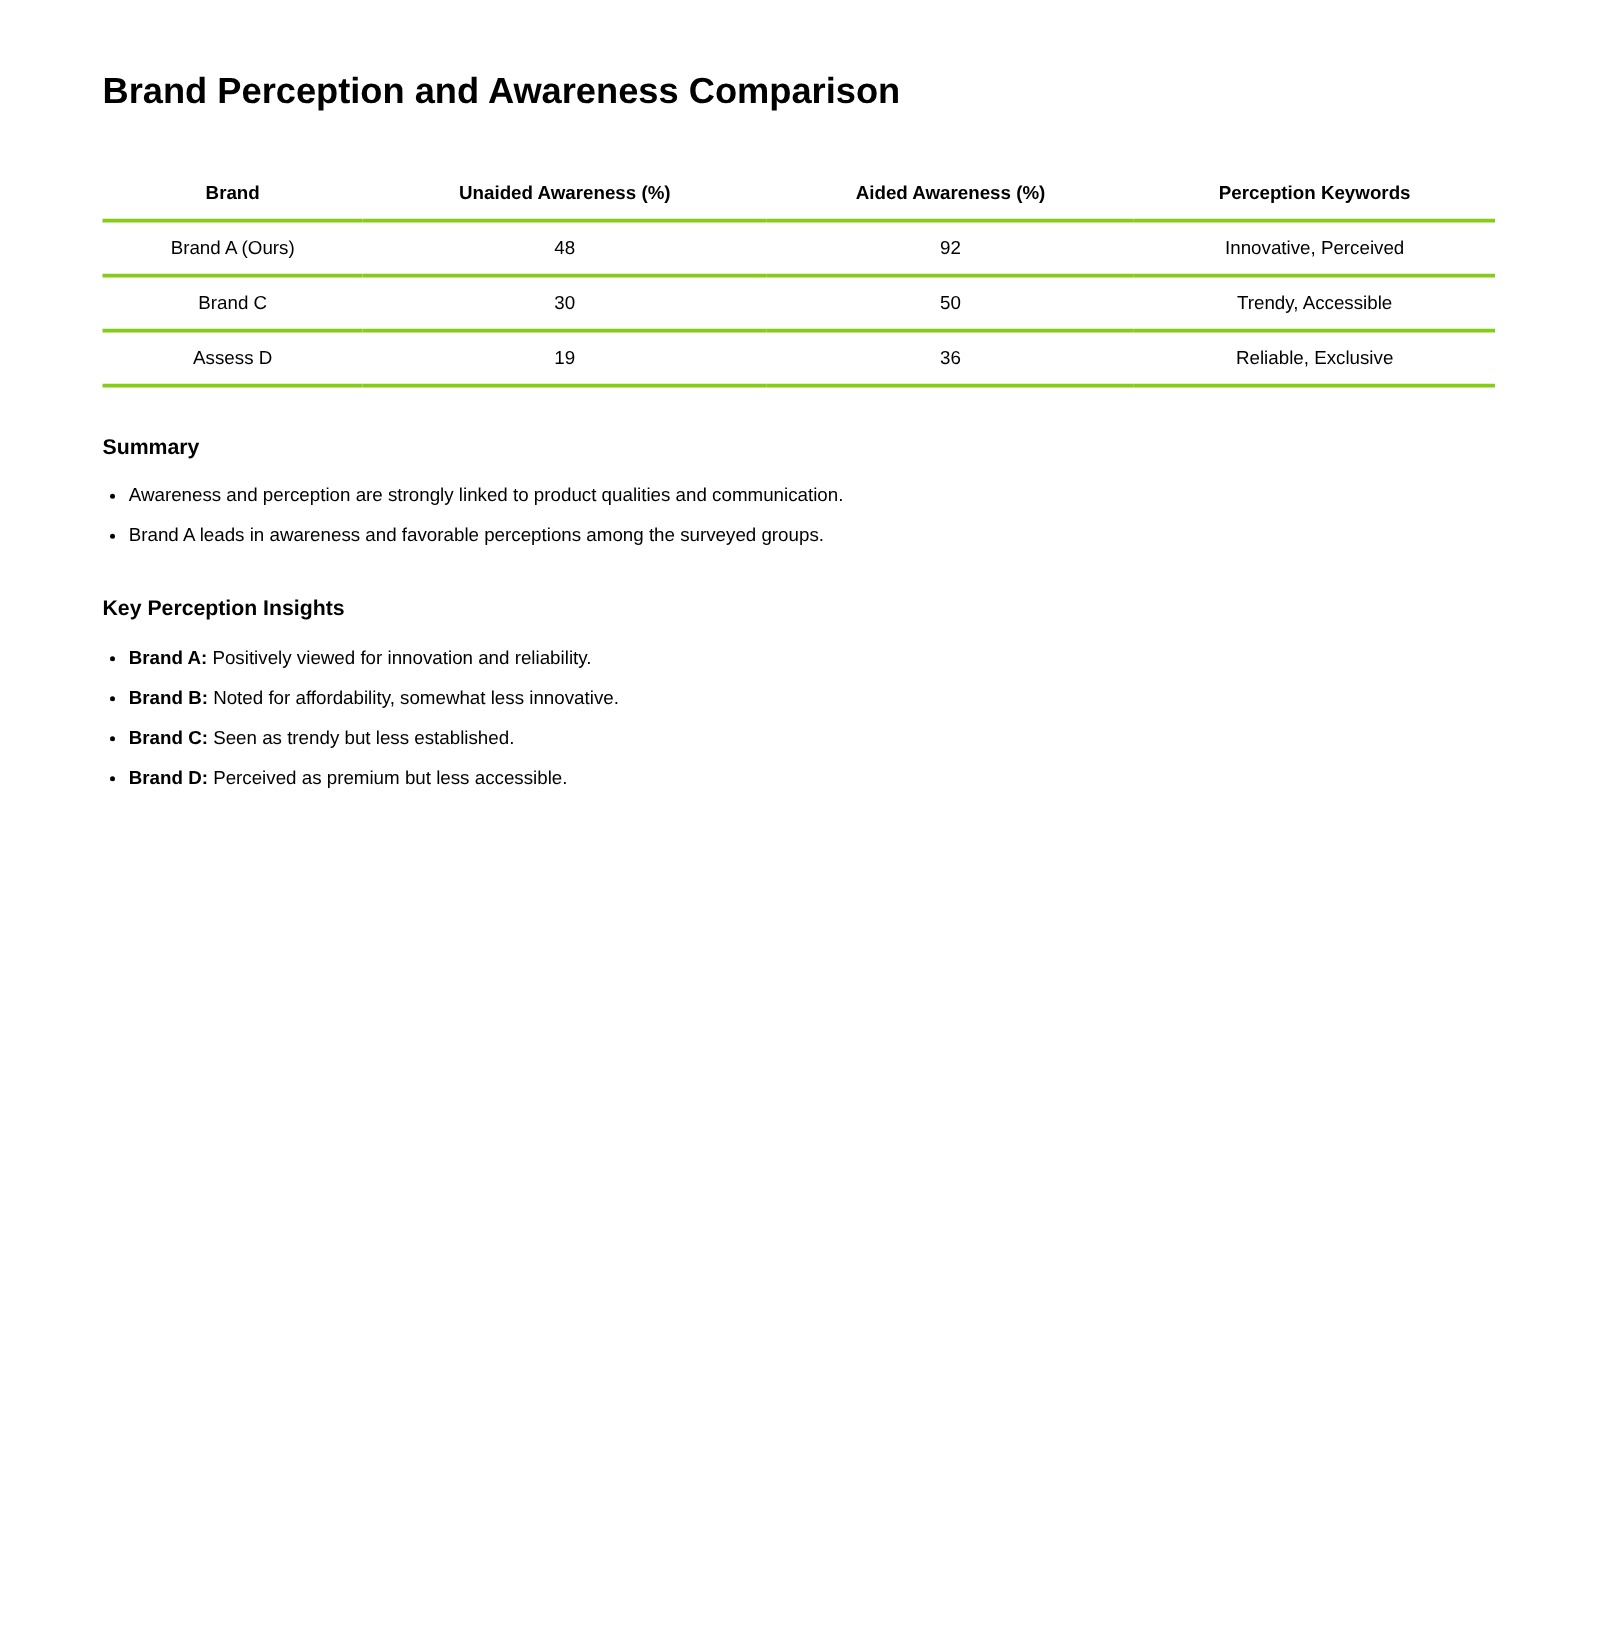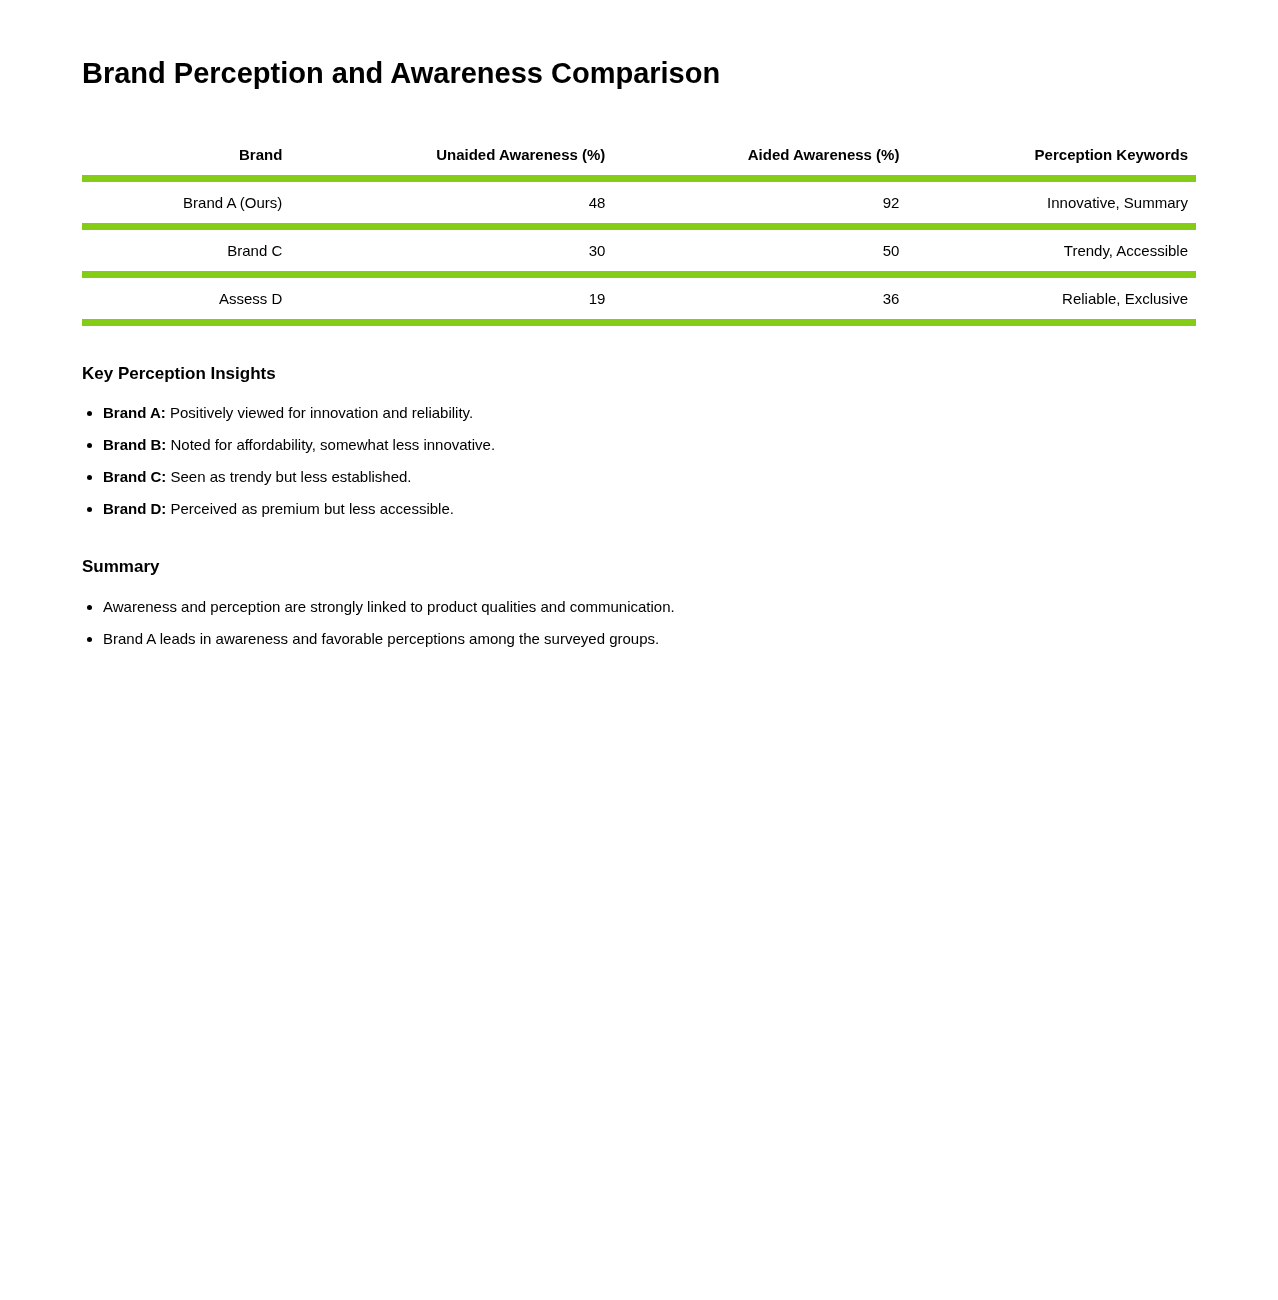--- a/index.html
+++ b/index.html
@@ -42,25 +42,25 @@
   }
   li:last-child { margin-bottom: 0; }
   li strong { font-weight: bold; }
   table {
     width: 1114px;
     border-collapse: collapse;
     margin-top: 28px;
     table-layout: fixed;
   }
   th, td {
-    text-align: right;
+    text-align: center;
     vertical-align: middle;
     font-size: 15px;
     padding: 12px 8px;
-    border-bottom: 7px solid #84cc16;
+    border-bottom: 3px solid #84cc16;
     overflow: hidden;
     white-space: nowrap;
   }
   th { font-weight: bold; }
   col.c-brand   { width: 18.7%; }
   col.c-unaided { width: 29.0%; }
   col.c-aided   { width: 26.4%; }
   col.c-keywords{ width: 25.9%; }
   .tbl-section h2 { margin-bottom: 0; }
 </style>
@@ -86,49 +86,49 @@
           <th>Unaided Awareness (%)</th>
           <th>Aided Awareness (%)</th>
           <th>Perception Keywords</th>
         </tr>
       </thead>
       <tbody>
         <tr>
           <td>Brand A (Ours)</td>
           <td>48</td>
           <td>92</td>
-          <td>Innovative, Summary</td>
+          <td>Innovative, Perceived</td>
         </tr>
         <tr>
           <td>Brand C</td>
           <td>30</td>
           <td>50</td>
           <td>Trendy, Accessible</td>
         </tr>
         <tr>
           <td>Assess D</td>
           <td>19</td>
           <td>36</td>
           <td>Reliable, Exclusive</td>
         </tr>
       </tbody>
     </table>
   </div>
 
   <div class="section">
+    <h2>Summary</h2>
+    <ul>
+      <li>Awareness and perception are strongly linked to product qualities and communication.</li>
+      <li>Brand A leads in awareness and favorable perceptions among the surveyed groups.</li>
+    </ul>
+  </div>
+
+  <div class="section">
     <h2>Key Perception Insights</h2>
     <ul>
       <li><strong>Brand A:</strong><span> Positively viewed for innovation and reliability.</span></li>
       <li><strong>Brand B:</strong><span> Noted for affordability, somewhat less innovative.</span></li>
       <li><strong>Brand C:</strong><span> Seen as trendy but less established.</span></li>
       <li><strong>Brand D:</strong><span> Perceived as premium but less accessible.</span></li>
     </ul>
   </div>
 
-  <div class="section">
-    <h2>Summary</h2>
-    <ul>
-      <li>Awareness and perception are strongly linked to product qualities and communication.</li>
-      <li>Brand A leads in awareness and favorable perceptions among the surveyed groups.</li>
-    </ul>
-  </div>
-
 </div>
 
 </body></html>

